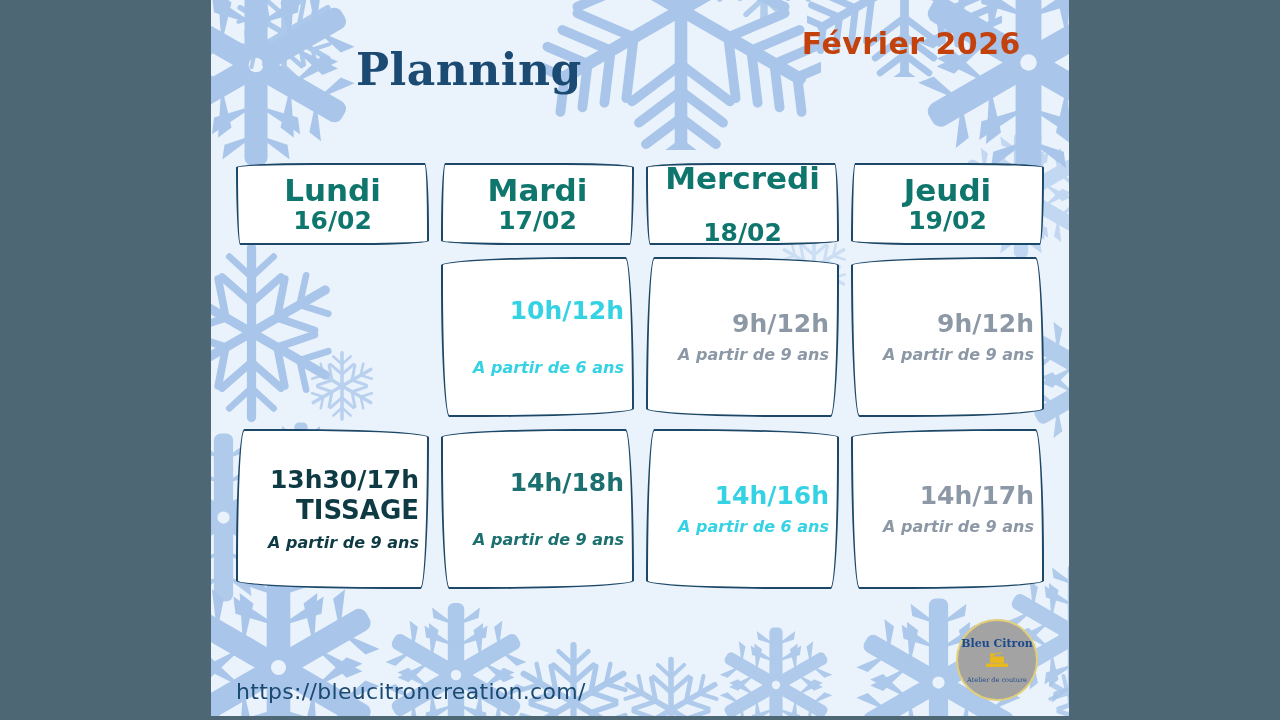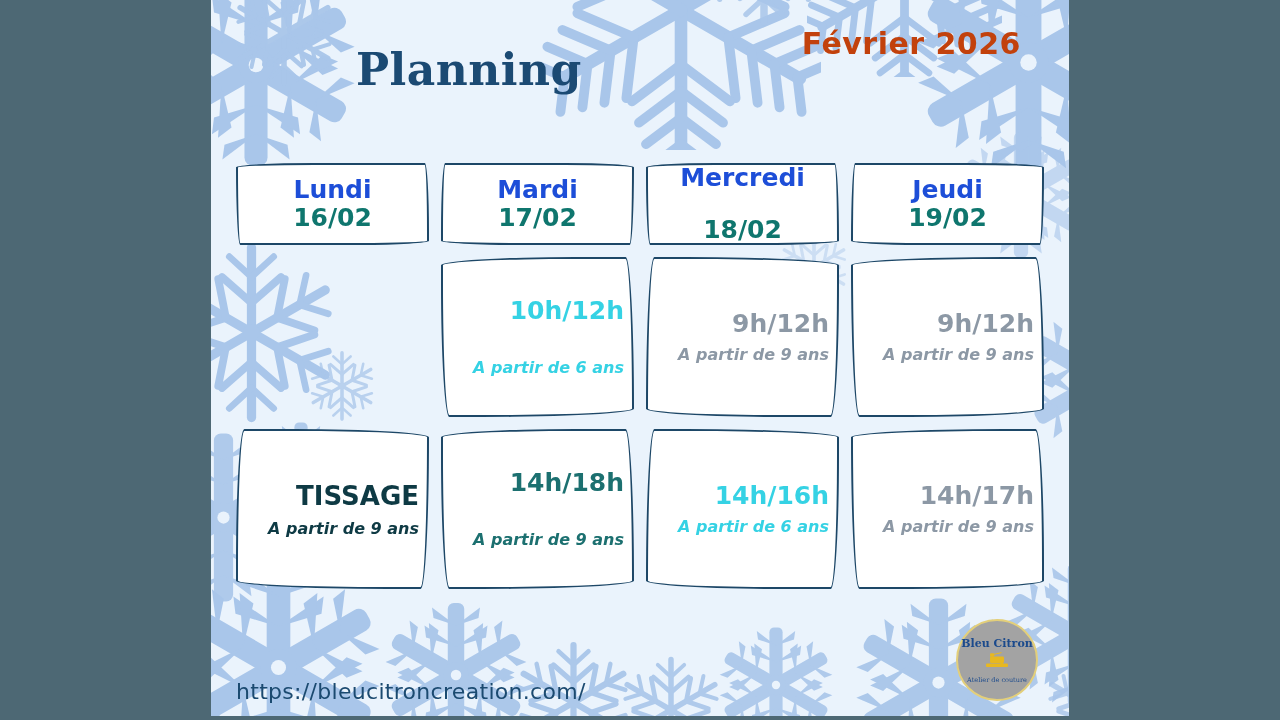--- a/index.html
+++ b/index.html
@@ -100,23 +100,23 @@
   .day-card {
     height: 82px;
     display: flex;
     flex-direction: column;
     align-items: center;
     justify-content: center;
     gap: 2px;
   }
   .day-name {
     font-family: "DejaVu Sans", sans-serif;
-    font-size: 25px;
+    font-size: 31px;
     font-weight: 700;
-    color: #1d4ed8;
+    color: #0f766e;
     line-height: 1.05;
   }
   .day-date {
     font-family: "DejaVu Sans", sans-serif;
     font-size: 25px;
     font-weight: 700;
     color: #0f766e;
     line-height: 1.05;
   }
 
@@ -1281,20 +1281,21 @@
         </div>
         <div class="card slot-card r1 w4">
           <div class="slot-time" style="color: rgb(140, 152, 165);">9h/12h</div>
           <div class="slot-age" style="color: rgb(140, 152, 165);">A partir de 9 ans</div>
         </div>
         <div class="card slot-card r1 w1">
           <div class="slot-time" style="color: rgb(140, 152, 165);">9h/12h</div>
           <div class="slot-age" style="color: rgb(140, 152, 165);">A partir de 9 ans</div>
         </div>
         <div class="card slot-card r2 w2">
+          <div class="slot-time" style="color: rgb(14, 58, 68);">13h30/17h</div>
           <div class="slot-sub" style="color: rgb(14, 58, 68);">TISSAGE</div>
           <div class="slot-age" style="color: rgb(14, 58, 68);">A partir de 9 ans</div>
         </div>
         <div class="card slot-card r2 w3">
           <div class="slot-time" style="color: rgb(28, 112, 112);">14h/18h</div>
           <div class="slot-age" style="color: rgb(28, 112, 112);">A partir de 9 ans</div>
         </div>
         <div class="card slot-card r2 w4">
           <div class="slot-time" style="color: rgb(53, 210, 228);">14h/16h</div>
           <div class="slot-age" style="color: rgb(53, 210, 228);">A partir de 6 ans</div>

